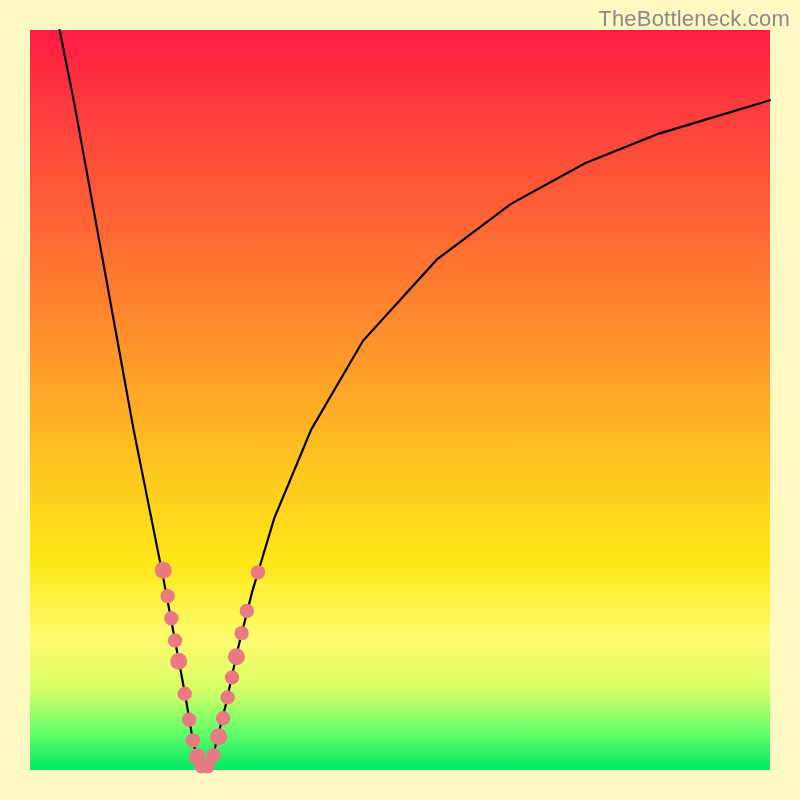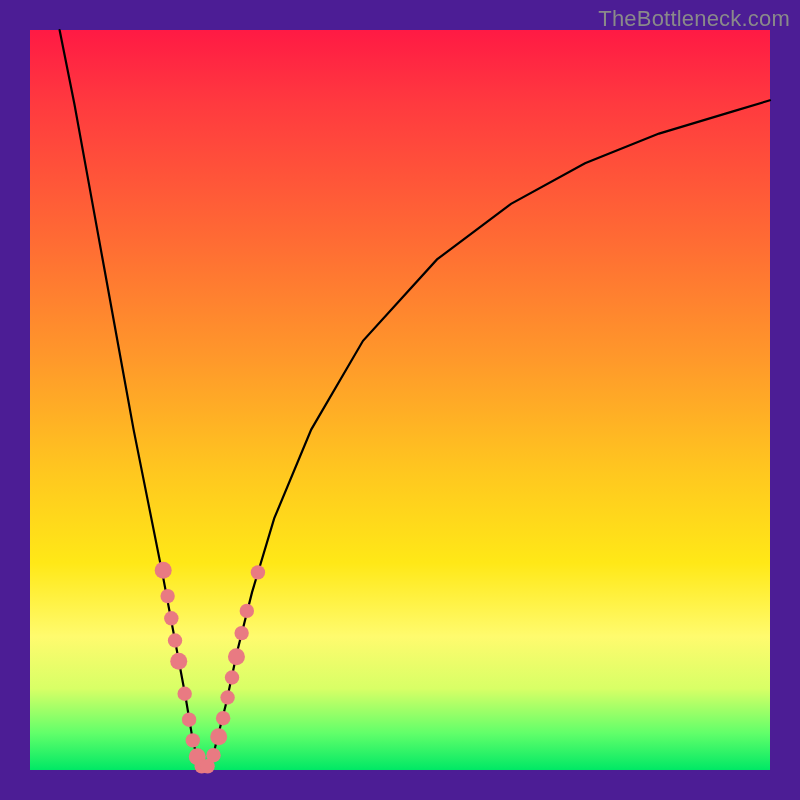--- a/index.html
+++ b/index.html
@@ -10,21 +10,21 @@
     overflow: hidden;
     background: #000;
     font-family: Arial, Helvetica, sans-serif;
   }
   .frame {
     position: absolute;
     left: 0;
     top: 0;
     width: 800px;
     height: 800px;
-    background: #4c1d95;
+    background: #fef9c3;
   }
   .plot {
     position: absolute;
     left: 30px;
     top: 30px;
     width: 740px;
     height: 740px;
     
     background: linear-gradient(
       to bottom,

